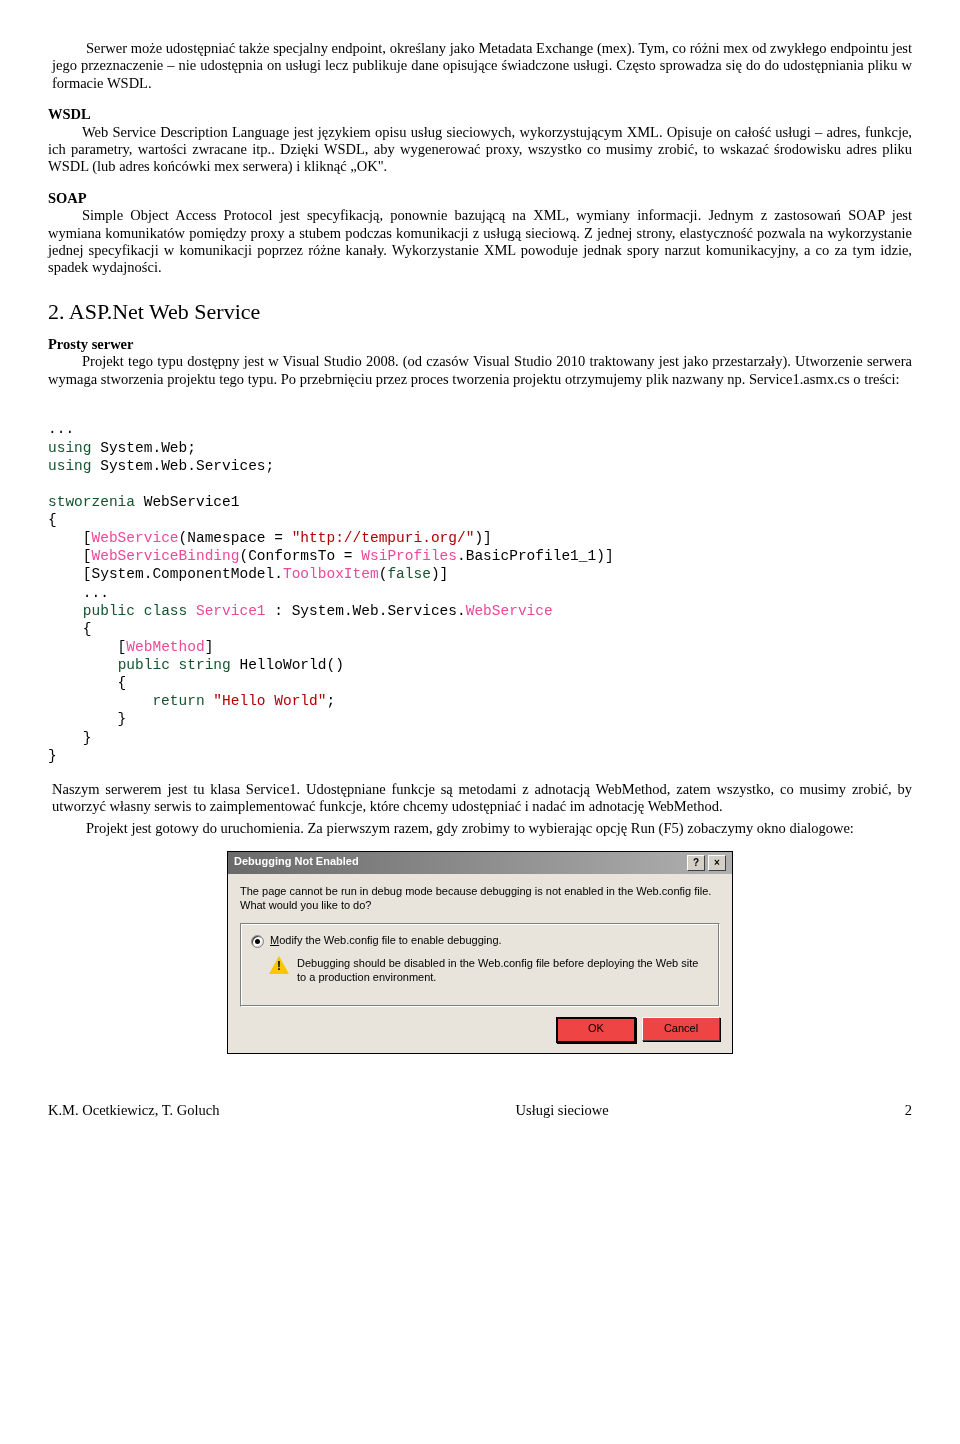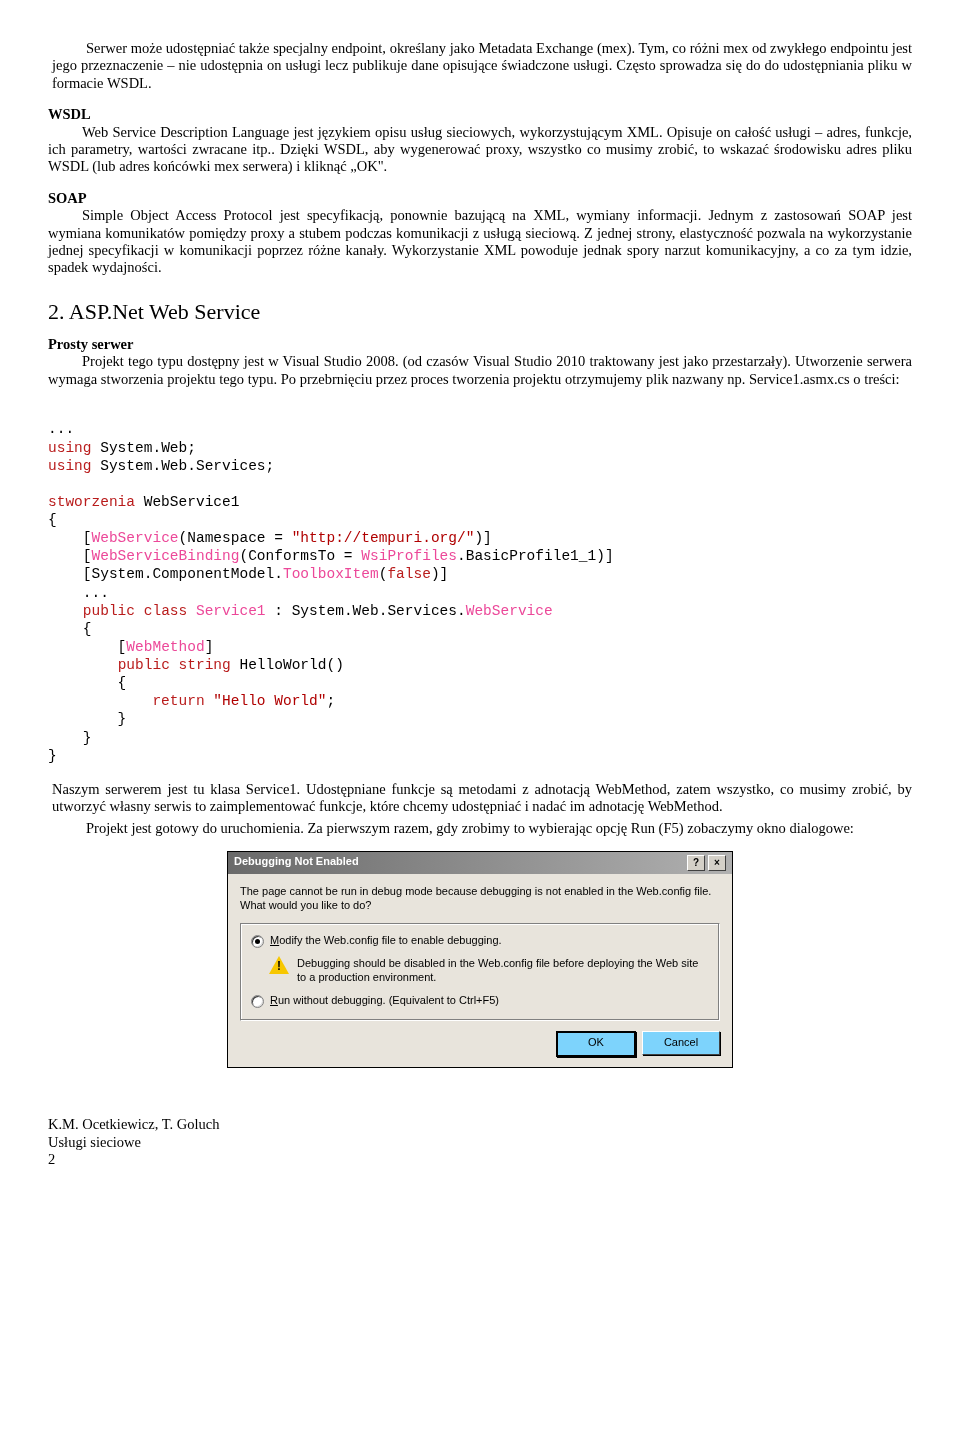--- a/index.html
+++ b/index.html
@@ -20,21 +20,21 @@
   .section-body .lead { display: block; text-indent: 34px; }
   h2.big { font-size: 22px; font-weight: normal; margin: 22px 0 11px 0; }
   .subhead { font-weight: bold; margin: 0; }
   .code {
     font-family: "Courier New", Courier, monospace;
     font-size: 14.5px;
     white-space: pre;
     line-height: 1.25;
     margin: 10px 0 16px 0;
   }
-  .kw-blue { color: #b91c1c; }
+  .kw-blue { color: #14532d; }
   .kw-red  { color: #b00000; }
   .kw-teal { color: #ec4899; }
   .dialog-wrap { display: flex; justify-content: center; margin: 4px 0 30px 0; }
   .dialog {
     width: 506px;
     font-family: Tahoma, Arial, sans-serif;
     font-size: 11px;
     color: #000;
     border: 1px solid #000;
     background: #e8e4dc;
@@ -103,38 +103,37 @@
   }
   .warn-icon .bang {
     position: absolute; top: 3px; left: 0; width: 20px;
     text-align: center; font-weight: bold; color: #000;
     font-size: 12px;
   }
   .warn-text { font-size: 11px; line-height: 1.3; }
   .dlg-buttons { display: flex; justify-content: flex-end; gap: 6px; }
   .winbtn {
     width: 76px; height: 22px;
-    background: #7dd3fc;
+    background: #ef4444;
     border: 1px solid #404040;
     border-top-color: #fff;
     border-left-color: #fff;
     box-shadow: 1px 1px 0 #000;
     font-family: Tahoma, Arial, sans-serif;
     font-size: 11px;
     text-align: center;
     line-height: 20px;
   }
   .winbtn.default { border: 2px solid #000; line-height: 18px; }
   .footer {
     display: flex;
     justify-content: space-between;
     font-family: "Times New Roman", Times, serif;
     font-size: 14.5px;
     padding-top: 18px;
-    flex-direction: column;
   }
 </style>
 </head>
 <body>
 
 <p class="para first-indent">Serwer może udostępniać także specjalny endpoint, określany jako Metadata Exchange (mex). Tym, co różni mex od zwykłego endpointu jest jego przeznaczenie – nie udostępnia on usługi lecz publikuje dane opisujące świadczone usługi. Często sprowadza się do do udostępniania pliku w formacie WSDL.</p>
 
 <p class="section-label">WSDL</p>
 <p class="section-body">
     <span class="lead">Web Service Description Language jest językiem opisu usług sieciowych, wykorzystującym XML. Opisuje on całość usługi – adres, funkcje, ich parametry, wartości zwracane itp.. Dzięki WSDL, aby wygenerować proxy, wszystko co musimy zrobić, to wskazać środowisku adres pliku WSDL (lub adres końcówki mex serwera) i kliknąć „OK".</span>
@@ -193,24 +192,20 @@
           <div class="radio checked"></div>
           <div class="dlg-opt-label"><span class="underline">M</span><span>odify the Web.config file to enable debugging.</span></div>
         </div>
         <div class="warn-row">
           <div class="warn-icon">
             <div class="tri"></div>
               <div class="bang">!</div>
           </div>
           <div class="warn-text">Debugging should be disabled in the Web.config file before deploying the Web site to a production environment.</div>
         </div>
-        <div class="dlg-row" style="margin-bottom:0">
-          <div class="radio"></div>
-          <div class="dlg-opt-label"><span class="underline">R</span><span>un without debugging. (Equivalent to Ctrl+F5)</span></div>
-        </div>
       </div>
       <div class="dlg-buttons">
         <div class="winbtn default">OK</div>
         <div class="winbtn">Cancel</div>
       </div>
     </div>
   </div>
 </div>
 
 <div class="footer">

